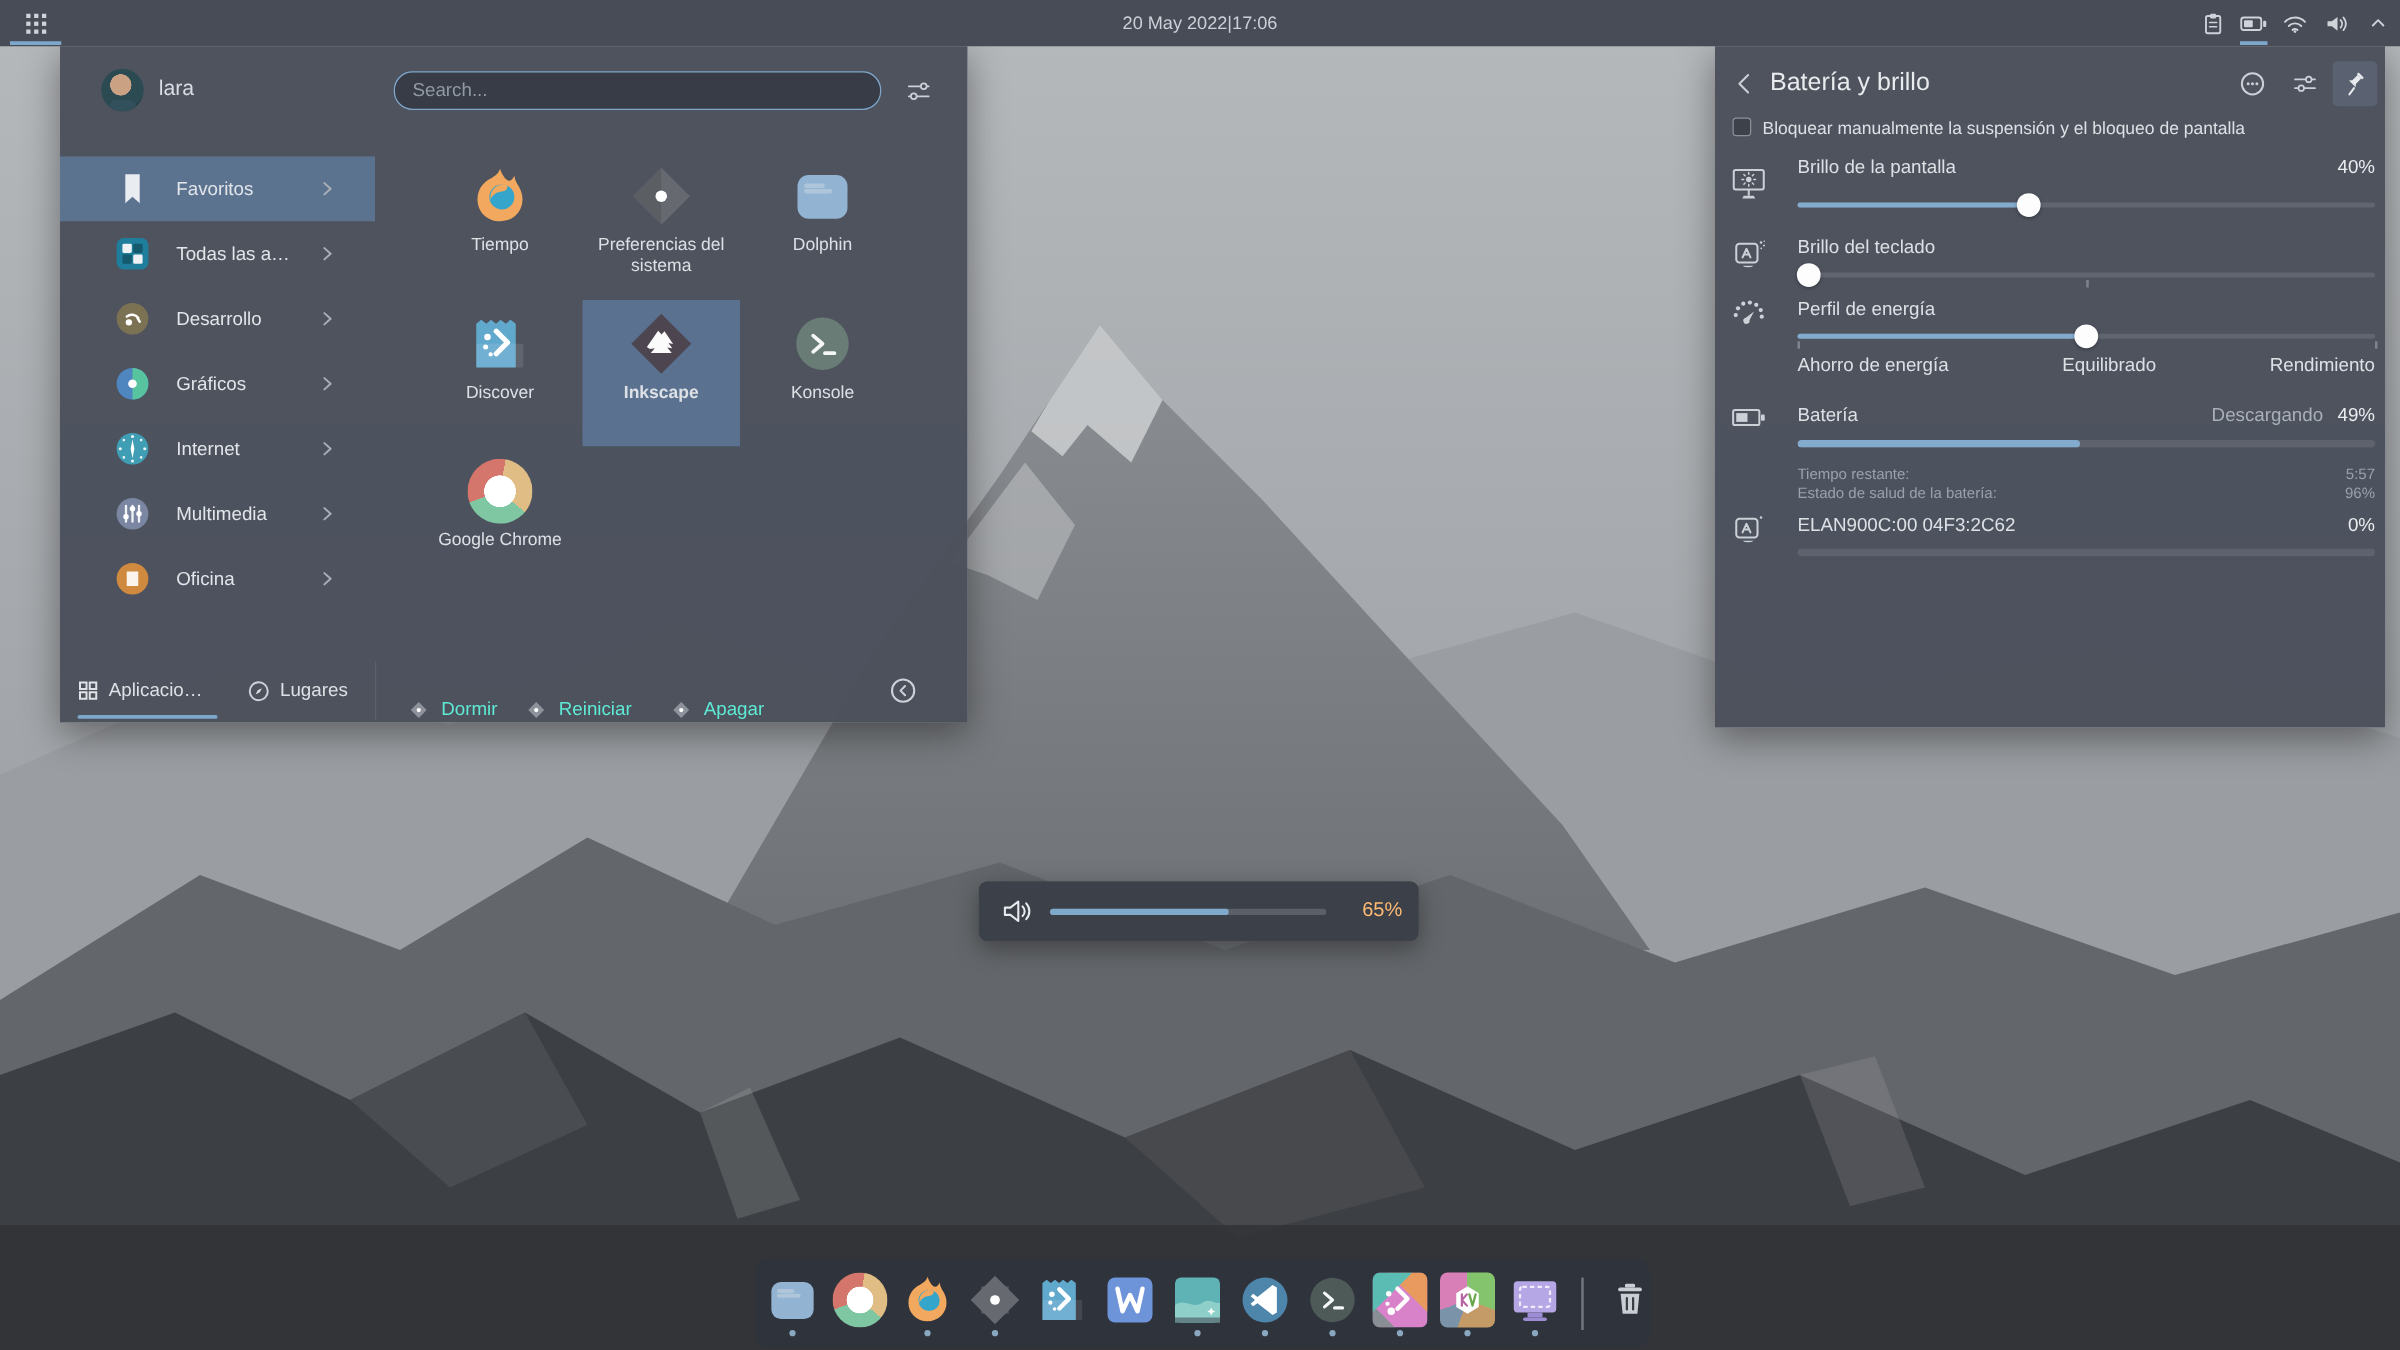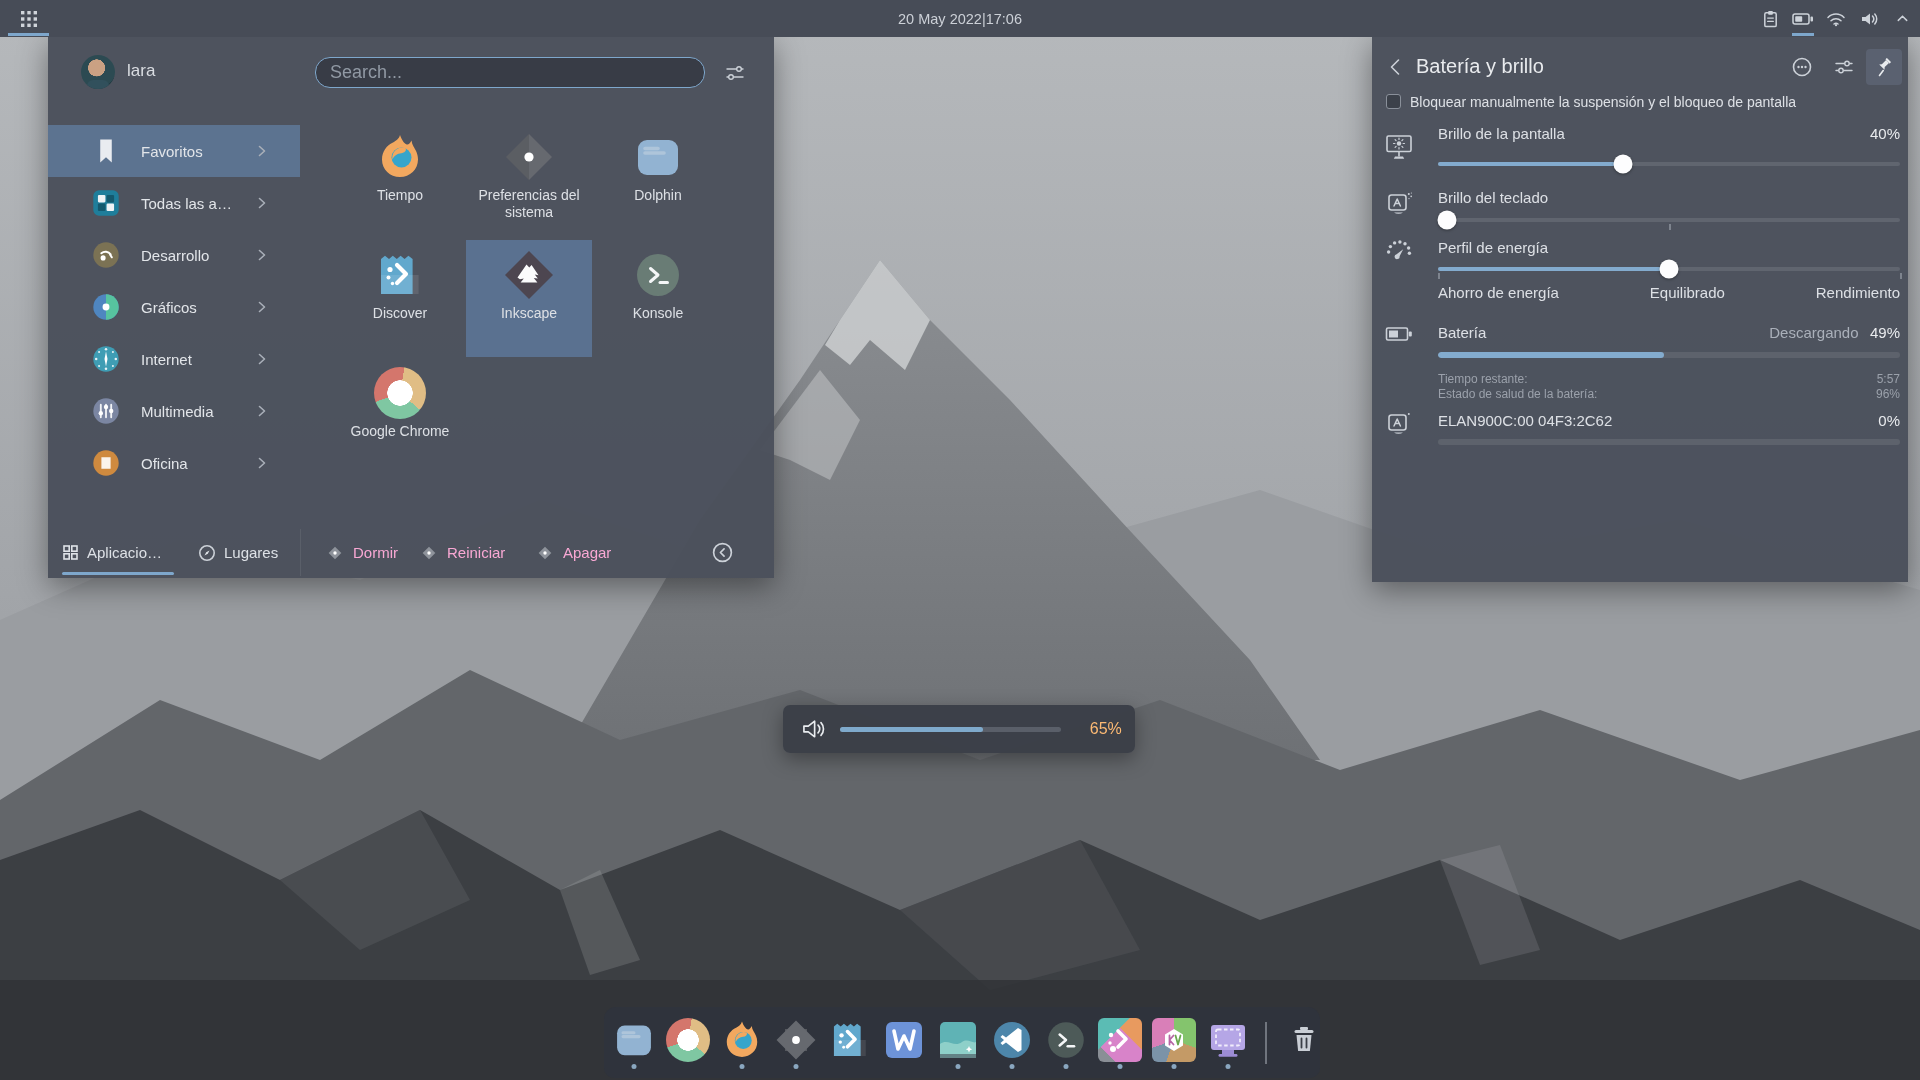--- a/index.html
+++ b/index.html
@@ -23,42 +23,42 @@
 
   
   .launcher{position:absolute;left:0;top:37px;width:726px;height:541px;background:rgba(74,80,91,0.97);
             box-shadow:0 8px 28px rgba(0,0,0,.4);z-index:20;overflow:hidden;margin-left:48px;}
   .avatar{position:absolute;left:33px;top:18px;width:34px;height:34px;border-radius:50%;
           background:radial-gradient(circle at 46% 38%,#caa183 0 30%,#2c4a52 31% 70%,#223c44 71%);overflow:hidden;}
   .avatar::after{content:"";position:absolute;left:6px;bottom:-2px;width:22px;height:11px;border-radius:6px 6px 0 0;background:#31505c;}
   .user-name{position:absolute;left:79px;top:24px;font-size:17px;color:#dadde2;}
   .search-box{position:absolute;left:267px;top:20px;width:390px;height:31px;box-sizing:border-box;
               background:rgba(38,42,51,0.55);border:1.5px solid #7ea7cc;border-radius:15px;
-              color:#e4e7eb;font-size:18px;padding:0 14px;outline:none;font-family:inherit;}
+              color:#e4e7eb;font-size:15px;padding:0 14px;outline:none;font-family:inherit;}
   .search-box::placeholder{color:#9199a4;}
   .search-filter{position:absolute;left:676px;top:25px;width:22px;height:22px;}
 
   .sidebar{position:absolute;left:0;top:88px;width:252px;height:402px;overflow:hidden;}
   .side-item{position:relative;height:52px;display:flex;align-items:center;}
   .side-item.sel{background:#5c7390;}
   .cat-ic{position:absolute;left:43px;width:30px;height:30px;}
   .side-label{position:absolute;left:93px;font-size:15px;color:#e2e5e9;}
   .chev{position:absolute;right:34px;width:8px;height:12px;stroke:#a9afb8;fill:none;stroke-width:1.6;
         stroke-linecap:round;stroke-linejoin:round;}
 
   .app-cell{position:absolute;width:126px;height:117px;text-align:center;}
-  .app-cell.sel{background:#5a7190;}
+  .app-cell.sel{background:#5a7190;font-weight:bold;}
   .app-ic{display:block;width:52px;height:52px;margin:9px auto 4px auto;}
   .app-label{display:block;width:106px;margin:0 auto;font-size:14px;line-height:17px;color:#dde0e5;}
 
   .l-footer{position:absolute;left:0;top:490px;width:726px;height:51px;}
   .f-sep{position:absolute;left:252px;top:2px;width:1px;height:47px;background:#5a5f69;}
   .f-tab{position:absolute;top:0;height:51px;display:flex;align-items:center;gap:8px;font-size:15px;color:#dde1e6;}
   .f-tab .tab-underline{position:absolute;left:0;bottom:3px;width:100%;height:3.5px;background:#7ea7cc;border-radius:2px;}
-  .f-action{position:absolute;top:0;height:51px;display:flex;align-items:center;gap:9px;font-size:15px;color:#f9a8d4;}
+  .f-action{position:absolute;top:15px;height:51px;display:flex;align-items:center;gap:9px;font-size:15px;color:#5eead4;}
   .f-history{position:absolute;left:663px;top:14px;width:23px;height:23px;}
 
   
   .bpanel{position:absolute;left:1372px;top:37px;width:536px;height:545px;background:rgba(74,80,91,0.97);
           box-shadow:0 8px 28px rgba(0,0,0,.4);z-index:20;}
   .bp-back{position:absolute;left:12px;top:18px;width:24px;height:24px;}
   .bp-title{position:absolute;left:44px;top:18px;font-size:20px;color:#e9ebee;}
   .bp-hbtn{position:absolute;top:12px;width:36px;height:36px;display:flex;align-items:center;justify-content:center;border-radius:4px;}
   .bp-hbtn.status{right:88px;} .bp-hbtn.config{right:46px;}
   .bp-hbtn.pin{right:6px;background:#5a6170;}

